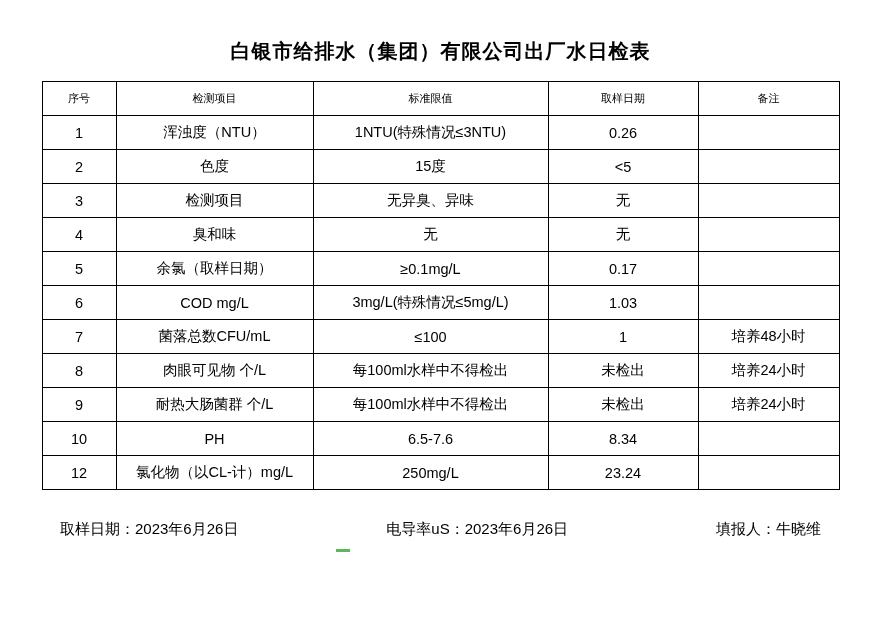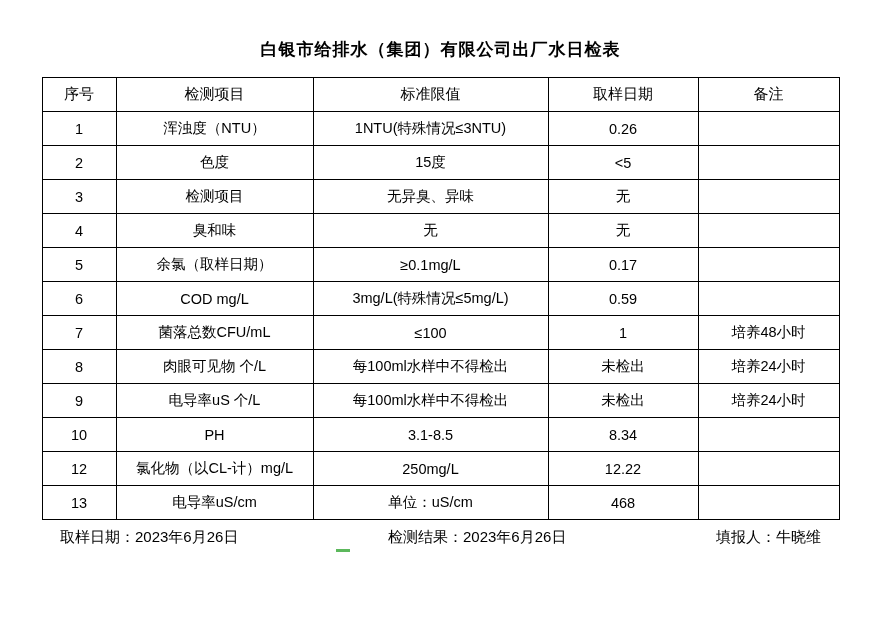--- a/index.html
+++ b/index.html
@@ -15,21 +15,21 @@
     overflow: hidden;
   }
   .page {
     position: relative;
     width: 881px;
     height: 631px;
     box-sizing: border-box;
   }
   .doc-title {
     text-align: center;
-    font-size: 17px;
+    font-size: 20px;
     font-weight: bold;
     letter-spacing: 1px;
     padding-top: 38px;
     padding-bottom: 16px;
     font-family: "Liberation Sans", "DejaVu Sans", sans-serif;
   }
   table.report {
     border-collapse: collapse;
     margin: 0 auto;
     width: 797px;
@@ -39,35 +39,35 @@
     border: 1px solid #000000;
     height: 33px;
     text-align: center;
     vertical-align: middle;
     font-size: 14.5px;
     font-weight: normal;
     font-family: "Liberation Sans", "DejaVu Sans", sans-serif;
     padding: 0 2px;
   }
   table.report thead td {
-    font-size: 15px;
+    font-size: 11px;
   }
   .col-no    { width: 74px; }
   .col-item  { width: 197px; }
   .col-limit { width: 235px; }
   .col-res   { width: 150px; }
   .col-note  { width: 141px; }
 
   .mono {
     font-family: "Liberation Mono", "DejaVu Sans Mono", monospace;
     font-size: 13.5px;
   }
   .footer {
     width: 797px;
-    margin: 8px auto 0 auto;
+    margin: 30px auto 0 auto;
     display: flex;
     justify-content: space-between;
     font-size: 15px;
     font-family: "Liberation Sans", "DejaVu Sans", sans-serif;
     padding: 0 18px;
     box-sizing: border-box;
   }
   .footer div {
     white-space: nowrap;
   }
@@ -137,68 +137,61 @@
         <td class="mono">5</td>
         <td>余氯（取样日期）</td>
         <td>≥0.1mg/L</td>
         <td class="mono">0.17</td>
         <td></td>
       </tr>
       <tr>
         <td class="mono">6</td>
         <td>COD        mg/L</td>
         <td>3mg/L(特殊情况≤5mg/L)</td>
-        <td class="mono">0.59</td>
+        <td class="mono">1.03</td>
         <td></td>
       </tr>
       <tr>
         <td class="mono">7</td>
         <td>菌落总数CFU/mL</td>
         <td>≤100</td>
         <td class="mono">1</td>
         <td>培养48小时</td>
       </tr>
       <tr>
         <td class="mono">8</td>
         <td>肉眼可见物 个/L</td>
         <td>每100ml水样中不得检出</td>
         <td>未检出</td>
         <td>培养24小时</td>
       </tr>
       <tr>
         <td class="mono">9</td>
-        <td>电导率uS 个/L</td>
+        <td>耐热大肠菌群 个/L</td>
         <td>每100ml水样中不得检出</td>
         <td>未检出</td>
         <td>培养24小时</td>
       </tr>
       <tr>
         <td class="mono">10</td>
         <td>PH</td>
-        <td class="mono">3.1-8.5</td>
+        <td class="mono">6.5-7.6</td>
         <td class="mono">8.34</td>
         <td></td>
       </tr>
       <tr>
         <td class="mono">12</td>
         <td>氯化物（以CL-计）mg/L</td>
         <td class="mono">250mg/L</td>
-        <td class="mono">12.22</td>
-        <td></td>
-      </tr>
-      <tr>
-        <td class="mono">13</td>
-        <td>电导率uS/cm</td>
-        <td>单位：uS/cm</td>
-        <td class="mono">468</td>
+        <td class="mono">23.24</td>
         <td></td>
       </tr>
     </tbody>
   </table>
 
   <div class="footer">
     <div>取样日期：2023年6月26日</div>
-    <div>检测结果：2023年6月26日</div>
+    <div>电导率uS：2023年6月26日</div>
     <div>填报人：牛晓维</div>
   </div>
 
   <div class="green-tick"></div>
 </div>
 
 </body></html>

